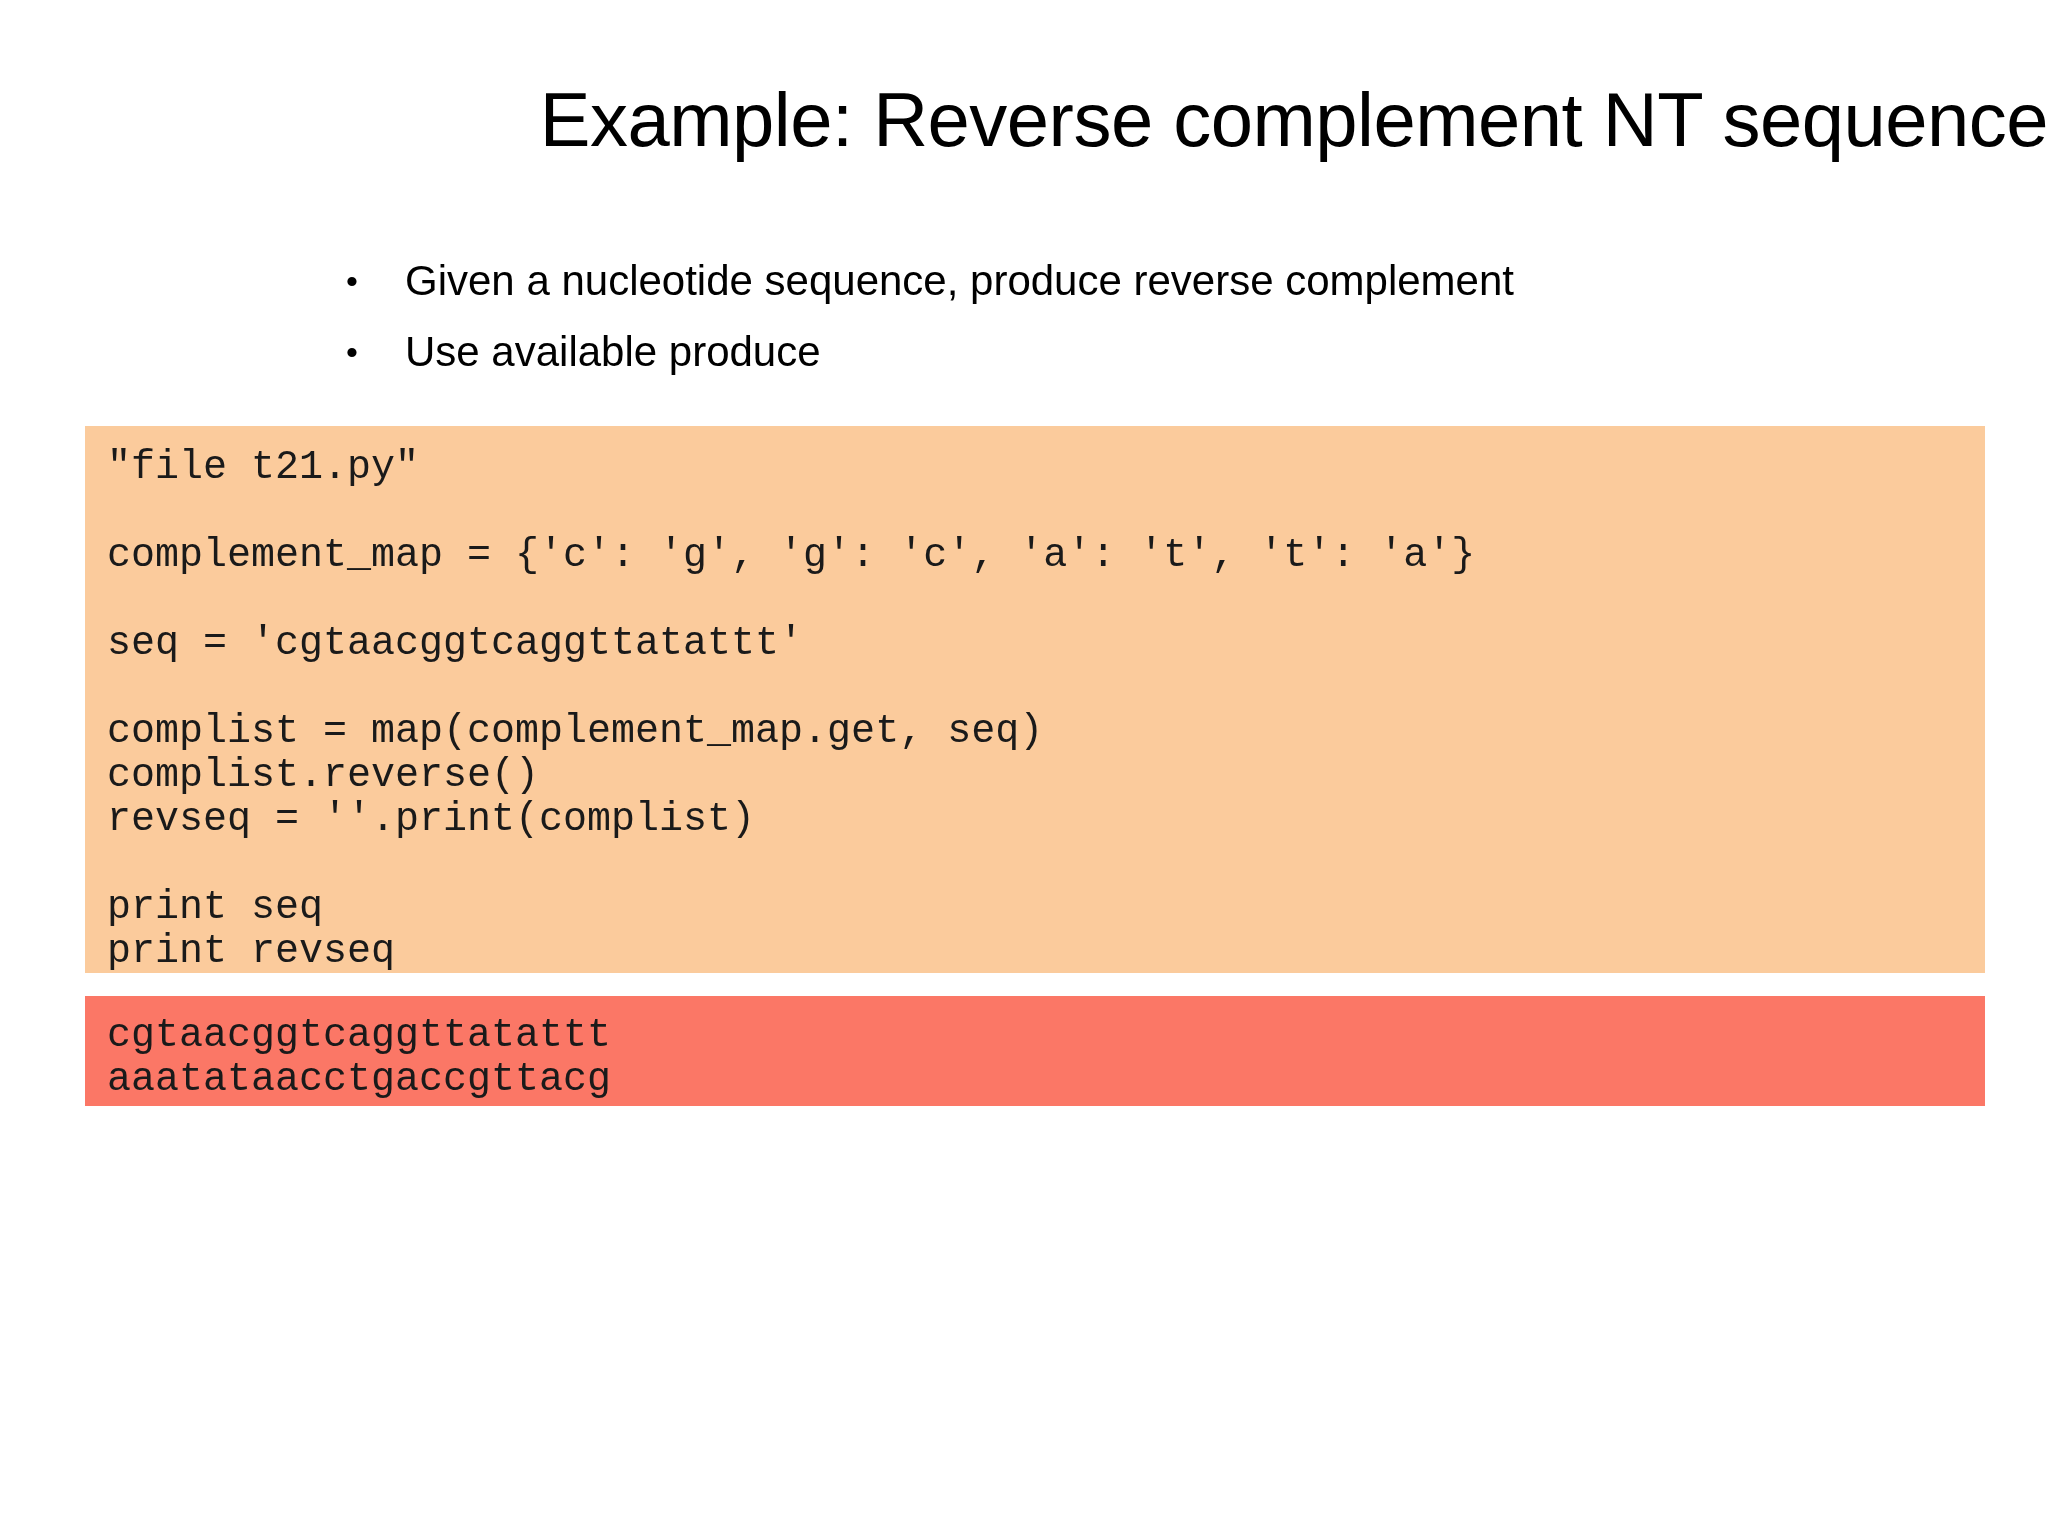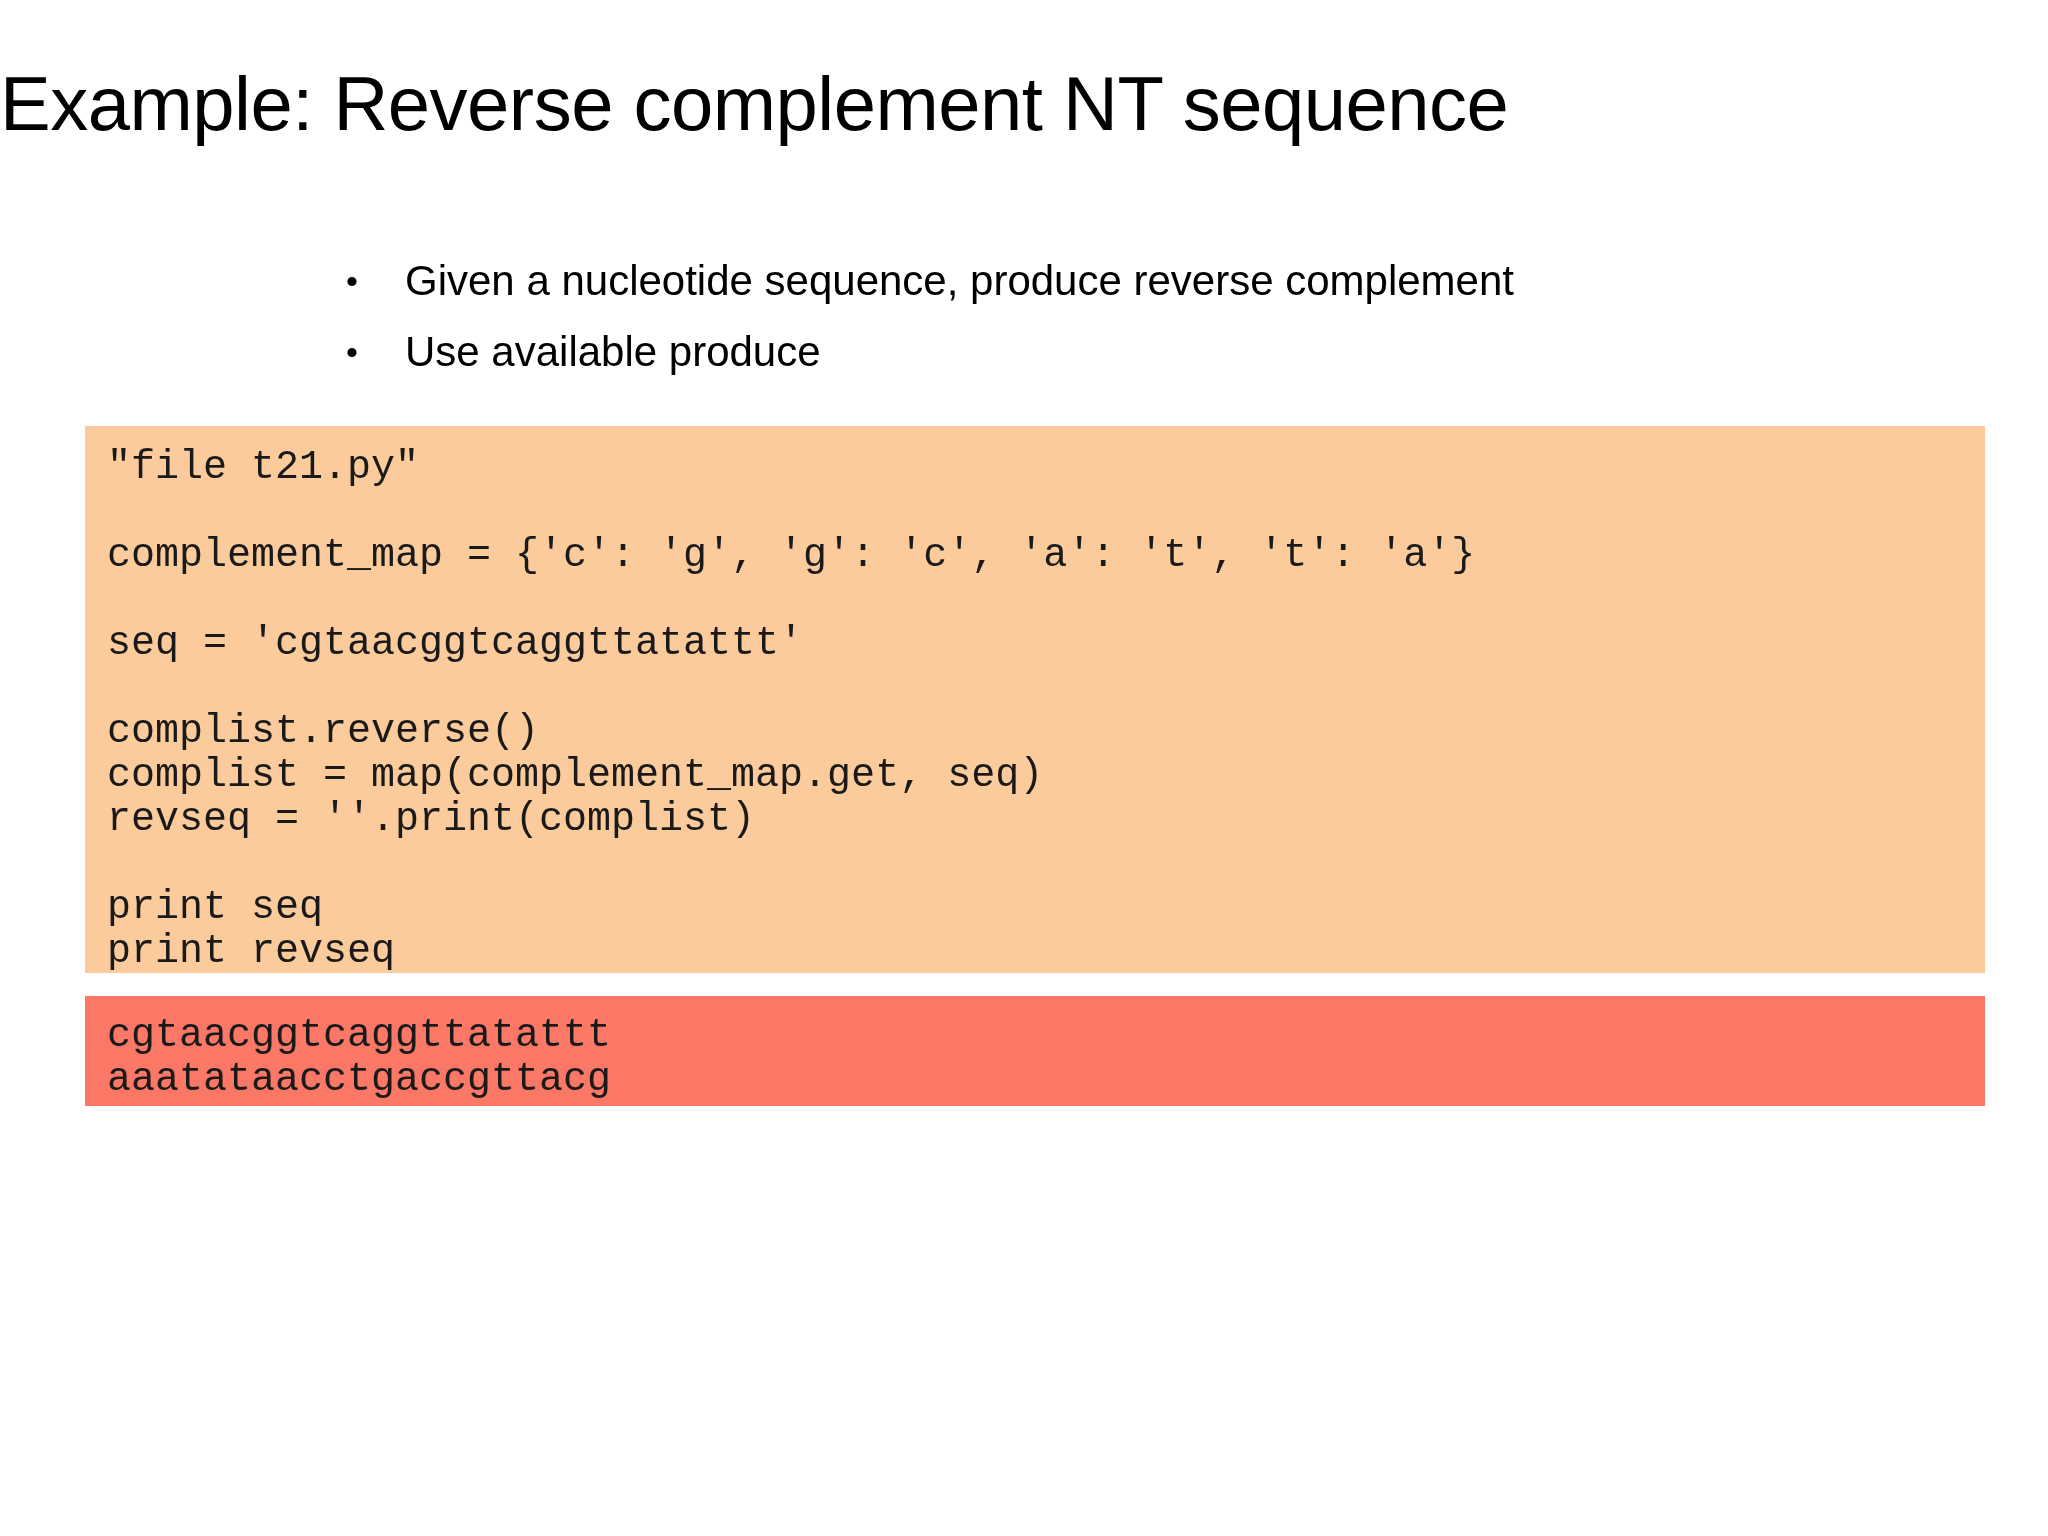--- a/index.html
+++ b/index.html
@@ -20,29 +20,30 @@
     position: absolute;
     inset: 0;
     background: #ffffff;
   }
 
   
   .slide-title {
     position: absolute;
     left: 0;
     right: 0;
-    top: 66px;
-    text-align: left;
+    top: 82px;
+    text-align: right;
     font-family: "Liberation Sans", sans-serif;
     font-size: 76px;
     font-weight: 400;
     line-height: 1.0;
     color: #000000;
     letter-spacing: -0.5px;
     white-space: nowrap;
+    padding-left: 48px;
   }
 
   
   .bullet-list {
     position: absolute;
     left: 330px;
     top: 255px;
     width: 1600px;
   }
   .bullet-item {
@@ -131,22 +132,22 @@
 
   </div>
 
   <div class="code-block">
     <div class="code-line">"file t21.py"</div>
     <div class="code-line blank"></div>
     <div class="code-line">complement_map = {'c': 'g', 'g': 'c', 'a': 't', 't': 'a'}</div>
     <div class="code-line blank"></div>
     <div class="code-line">seq = 'cgtaacggtcaggttatattt'</div>
     <div class="code-line blank"></div>
+    <div class="code-line">complist = map(complement_map.get, seq)</div>
     <div class="code-line">complist.reverse()</div>
-    <div class="code-line">complist = map(complement_map.get, seq)</div>
     <div class="code-line">revseq = ''.print(complist)</div>
     <div class="code-line blank"></div>
     <div class="code-line">print seq</div>
     <div class="code-line">print revseq</div>
   </div>
 
   <div class="output-block">
     <div class="output-line">cgtaacggtcaggttatattt</div>
     <div class="output-line">aaatataacctgaccgttacg</div>
   </div>

